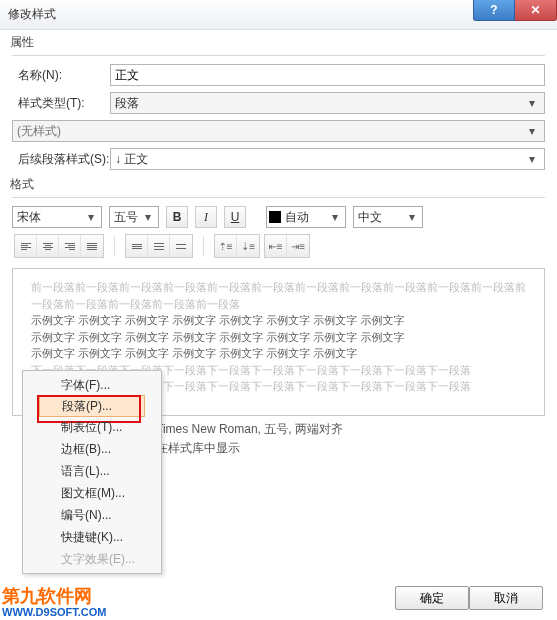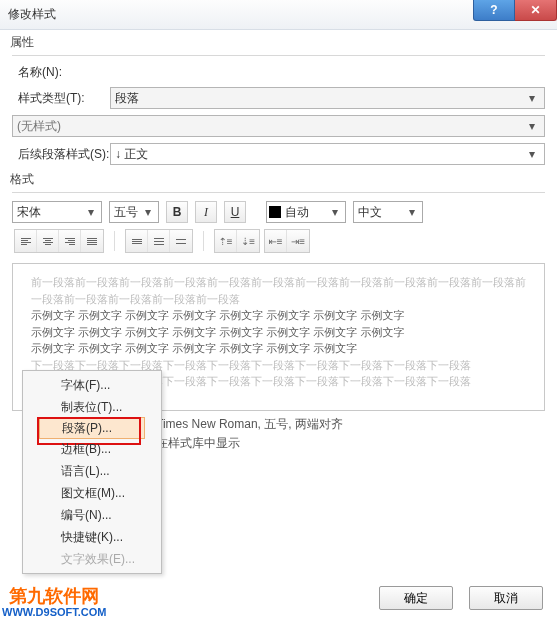--- a/index.html
+++ b/index.html
@@ -46,32 +46,32 @@
   .abtn:last-child{border-right:none;}
   .lines { display:flex; flex-direction:column; gap:1px; }
   .ln { height:1px; background:#666; }
   .vsep { width:1px; height:20px; background:#ddd; margin:0 6px;}
 
   .preview { margin-top:10px; border:1px solid #c8c8c8; background:#fff; height:148px; padding:10px 18px; overflow:hidden; font-size:11px; color:#bdbdbd; line-height:1.5;}
   .preview .dark { color:#5a5a5a; }
 
   .descbox { margin-top:4px; font-size:12px; color:#555; line-height:1.6; }
 
-  .footer { position:absolute; bottom:10px; right:14px; display:flex; gap:16px;border-radius:9px;}
+  .footer { position:absolute; bottom:10px; right:14px; display:flex; gap:0;border-radius:9px;}
   .btn { width:74px; height:24px; border:1px solid #9a9a9a; background:linear-gradient(#fdfdfd,#e8e8e8); font-size:12px; display:flex; align-items:center; justify-content:center; border-radius:2px;}
 
   
   .ctxmenu { position:absolute; left:22px; top:370px; width:140px; background:#f7f7f7; border:1px solid #bfbfbf; box-shadow:2px 2px 4px rgba(0,0,0,.15); padding:3px 16px; z-index:50;}
   .mitem { height:22px; display:flex; align-items:center; padding:0 10px 0 22px; font-size:12px; color:#333; position:relative;}
   .mitem.sel { background:#fde7cf; border:1px solid #f0b070; margin:-1px 0;}
   .mitem.mark::before { content:""; position:absolute; left:-3px; top:-1px; right:auto; width:100px; height:24px; border:2px solid #d11; pointer-events:none;}
   .mitem.dis { color:#aaa; }
 
   
-  .wm { position:absolute; left:2px; bottom:2px; font-size:18px; font-weight:bold;text-align:center; }
+  .wm { position:absolute; left:2px; bottom:2px; font-size:18px; font-weight:bold; }
   .wm .o { color:#ff6a00; text-shadow:1px 1px 0 #fff;}
   .wm .url { font-size:11px; color:#1560c8; display:block; margin-top:-2px;}
 </style>
 </head>
 <body>
 
 <div class="titlebar">
   <span class="titletxt">修改样式</span>
   <div class="winbtns">
     <div class="winbtn winhelp">?</div>
@@ -79,20 +79,21 @@
   </div>
 </div>
 
 <div class="dlgbody">
 
   <div class="group-label">属性</div>
   <div class="hr"></div>
 
   <div class="row">
     <div class="lbl">名称(N):</div>
+    <div class="ctrl"><input class="textfield" value="正文" style=""></div>
   </div>
 
   <div class="row">
     <div class="lbl">样式类型(T):</div>
     <div class="ctrl">
       <div class="combo">
         <span>段落</span>
         <span class="dd">▾</span>
       </div>
     </div>
@@ -237,25 +238,25 @@
       <div style="height:32px"></div>
     </div>
 
   </div>
 </div>
 
 <div class="ctxmenu">
   <div class="mitem">
       <span>字体(F)...</span>
     </div>
-  <div class="mitem">
-      <span>制表位(T)...</span>
-    </div>
   <div class="mitem sel mark">
       <span>段落(P)...</span>
+    </div>
+  <div class="mitem">
+      <span>制表位(T)...</span>
     </div>
   <div class="mitem">
       <span>边框(B)...</span>
     </div>
   <div class="mitem">
       <span>语言(L)...</span>
     </div>
   <div class="mitem">
       <span>图文框(M)...</span>
     </div>

